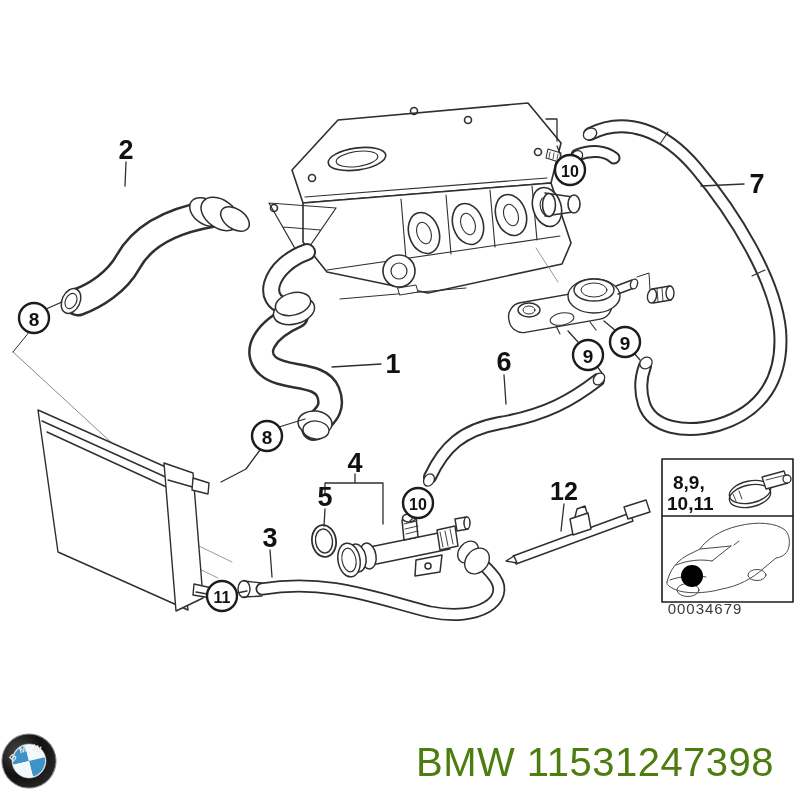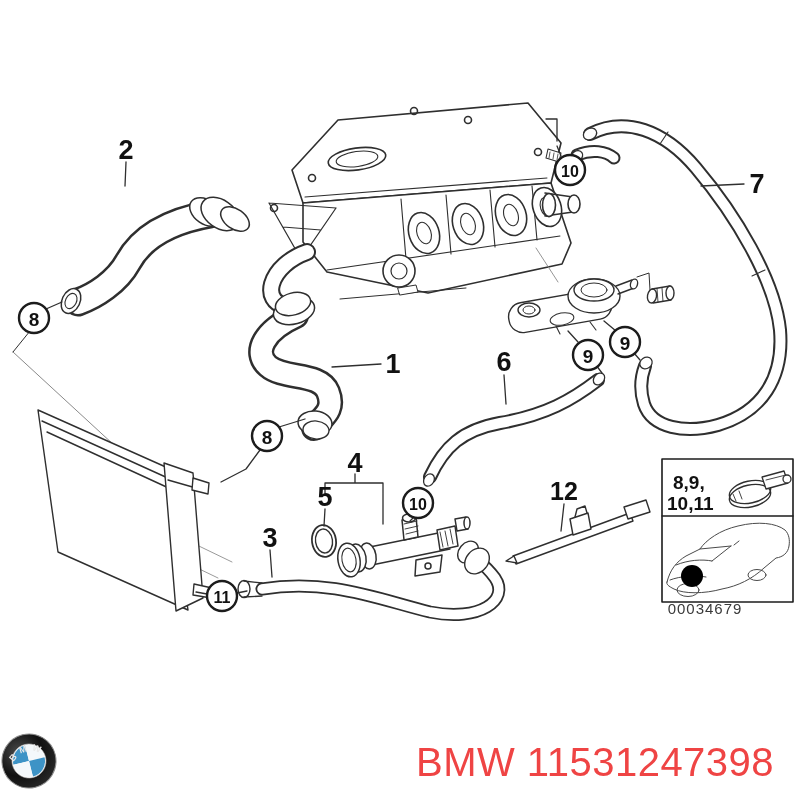--- a/index.html
+++ b/index.html
@@ -3,21 +3,21 @@
 <meta charset="utf-8">
 <style>
   html,body{margin:0;padding:0;background:#fff;}
   #stage{position:relative;width:800px;height:800px;background:#ffffff;overflow:hidden;
          font-family:"Liberation Sans",sans-serif;}
   #diagram-svg{position:absolute;left:0;top:0;}
   .callout-num{font-family:"Liberation Sans",sans-serif;font-weight:bold;fill:#111;}
   .label-num{font-family:"Liberation Sans",sans-serif;font-weight:bold;fill:#111;}
   .inset-txt{font-family:"Liberation Sans",sans-serif;font-weight:bold;fill:#111;}
   .code-txt{font-family:"Liberation Sans",sans-serif;fill:#3a3a3a;letter-spacing:1px;}
-  #footer-part{position:absolute;left:416px;top:740px;font-size:40px;color:#ef4444;
+  #footer-part{position:absolute;left:416px;top:740px;font-size:40px;color:#4d7c0f;
                font-family:"Liberation Sans",sans-serif;letter-spacing:0.5px;white-space:nowrap;}
   #bmw-logo{position:absolute;left:1px;top:733px;}
 </style>
 </head>
 <body>
 
 <div id="stage">
 
 <svg id="diagram-svg" width="800" height="725" viewBox="0 0 800 725" stroke-linecap="round" stroke-linejoin="round">
 

